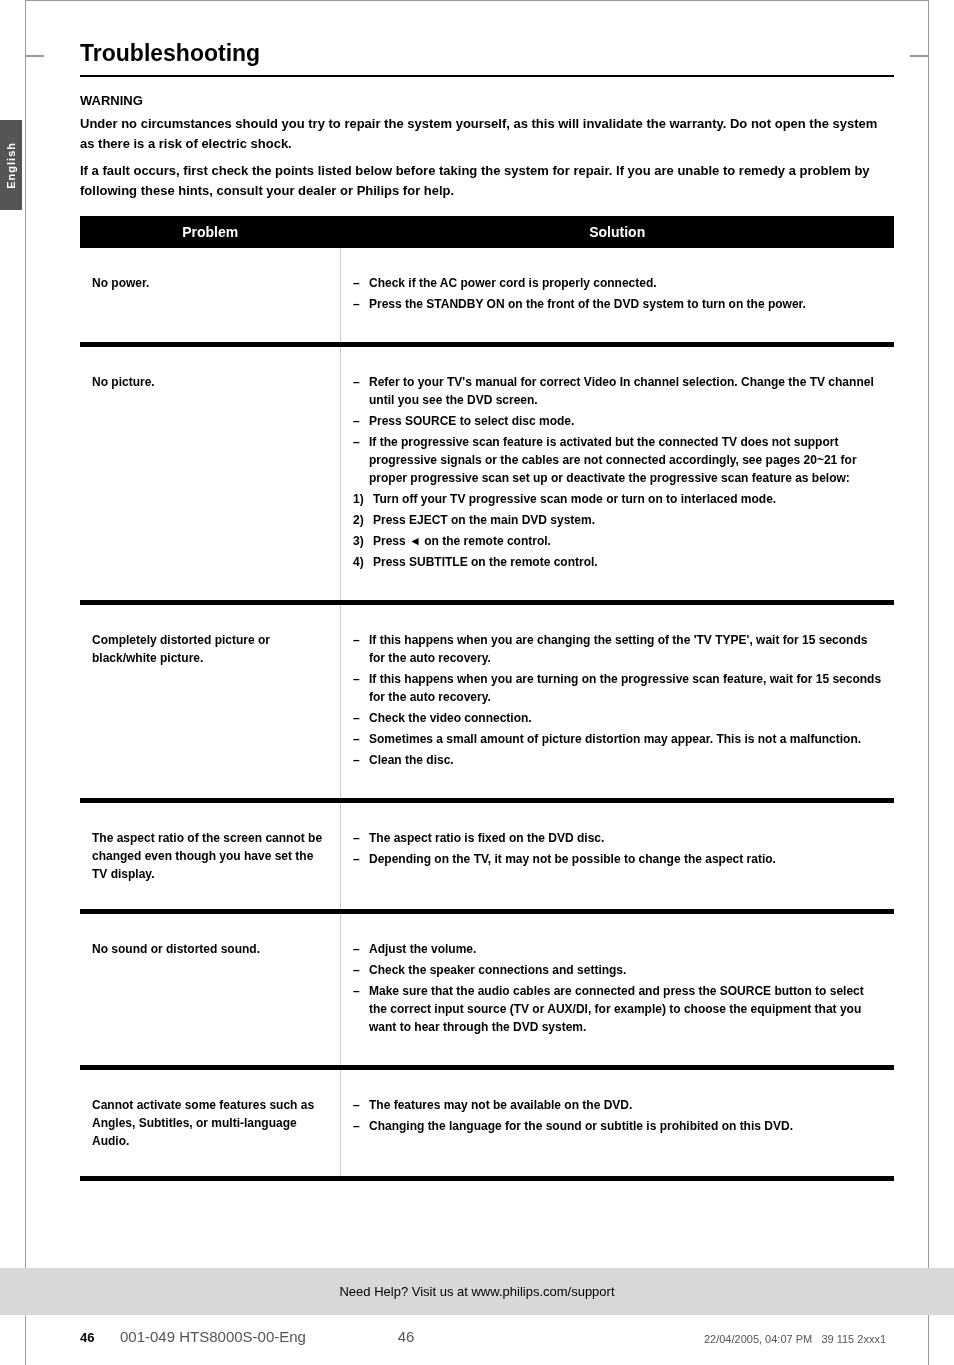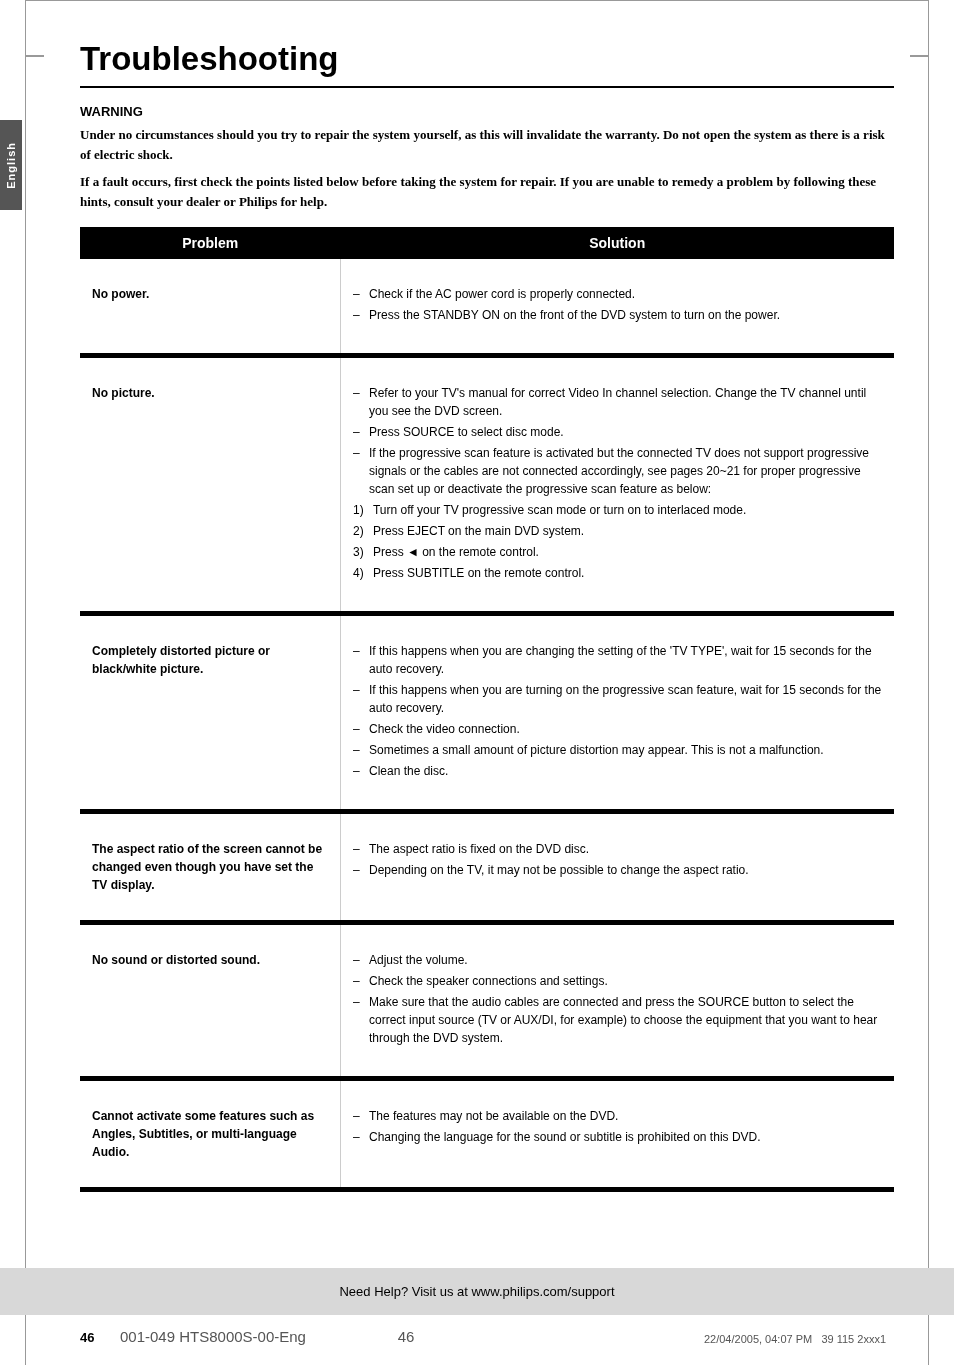--- a/index.html
+++ b/index.html
@@ -43,21 +43,21 @@
       color: #fff;
       font-size: 11px;
       font-weight: bold;
       writing-mode: vertical-rl;
       transform: rotate(180deg);
       letter-spacing: 1px;
     }
 
     
     .page-title {
-      font-size: 33px;
+      font-size: 23px;
       font-weight: bold;
       margin-bottom: 8px;
       padding-bottom: 8px;
       border-bottom: 2px solid #000;
       margin-top: 10px;
     }
 
     
     .warning-section {
       margin-top: 16px;
@@ -67,21 +67,20 @@
     .warning-title {
       font-weight: bold;
       font-size: 13px;
       margin-bottom: 6px;
     }
 
     .warning-text {
       font-size: 13px;
       line-height: 1.5;
       margin-bottom: 8px;
-      font-family: Liberation Serif, serif;
     }
 
     .warning-text strong {
       font-weight: bold;
     }
 
     
     .trouble-table {
       width: 100%;
       border-collapse: collapse;
@@ -106,20 +105,21 @@
     }
 
     .trouble-table tbody tr td:first-child {
       font-weight: bold;
       width: 32%;
       border-right: 1px solid #ccc;
     }
 
     .trouble-table tbody tr td:last-child {
       width: 68%;
+      font-weight: bold;
     }
 
     .solution-list {
       list-style: none;
       padding: 0;
       margin: 0;
     }
 
     .solution-list li {
       padding-left: 16px;

